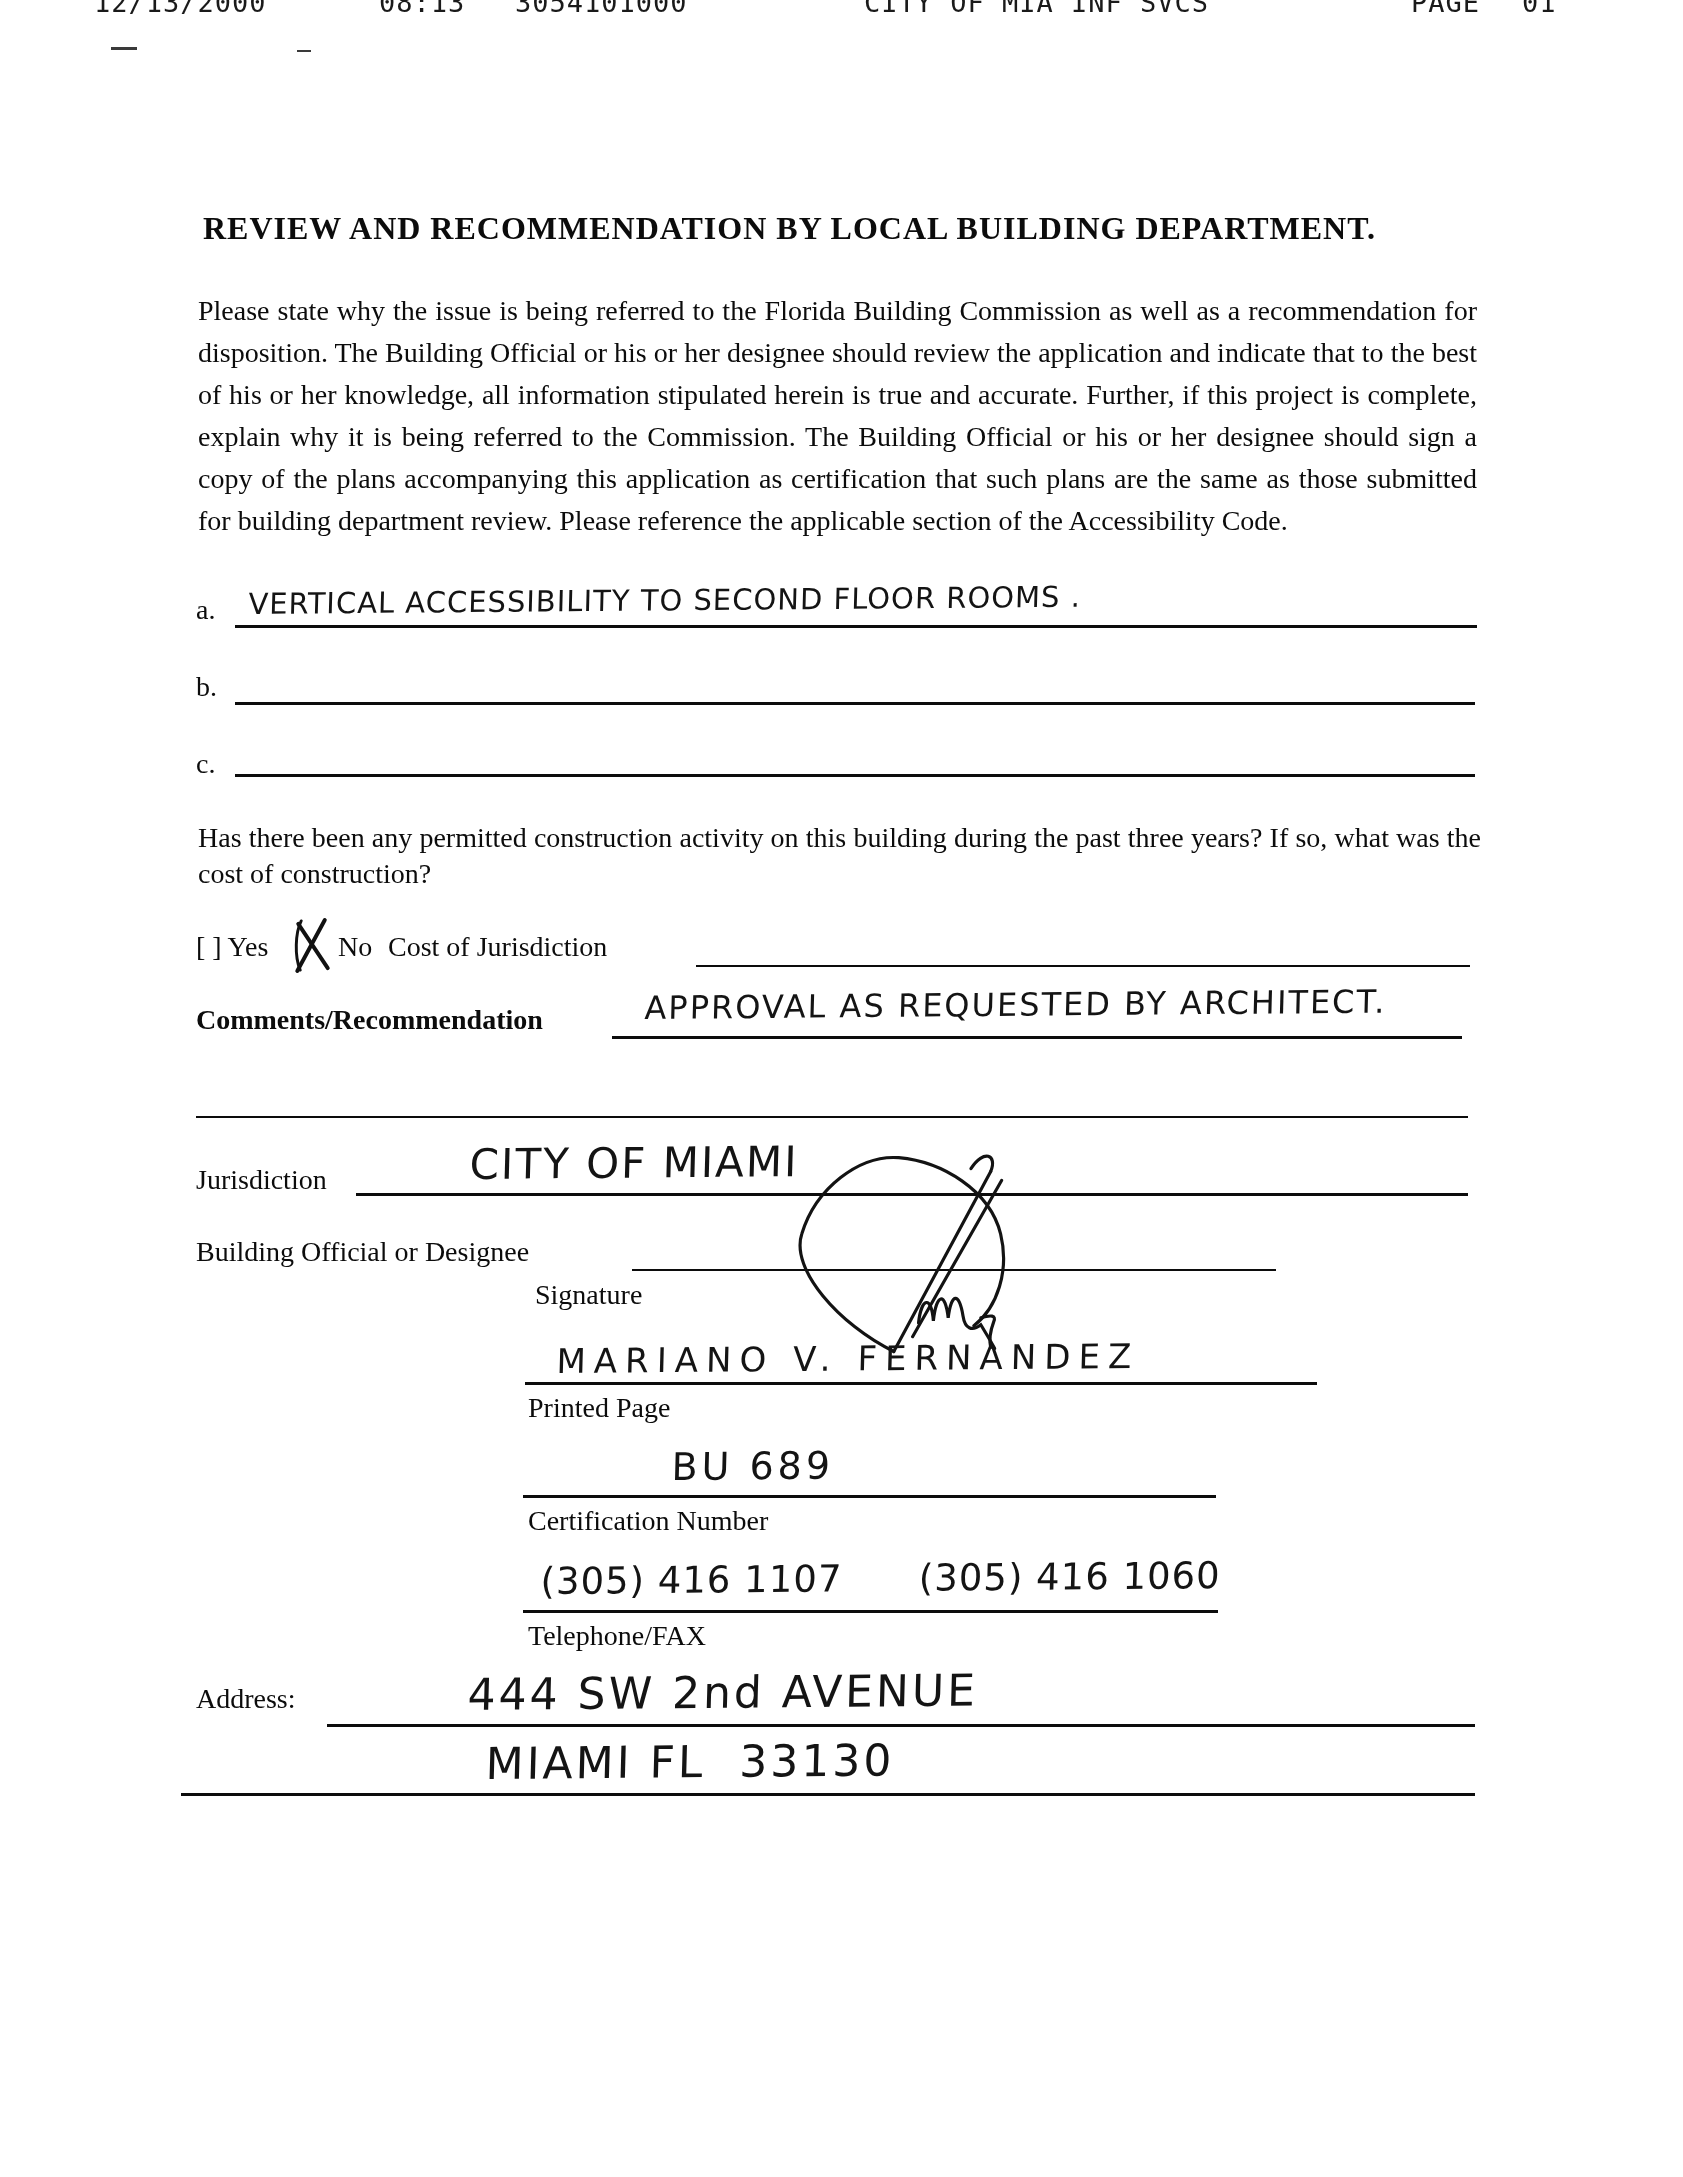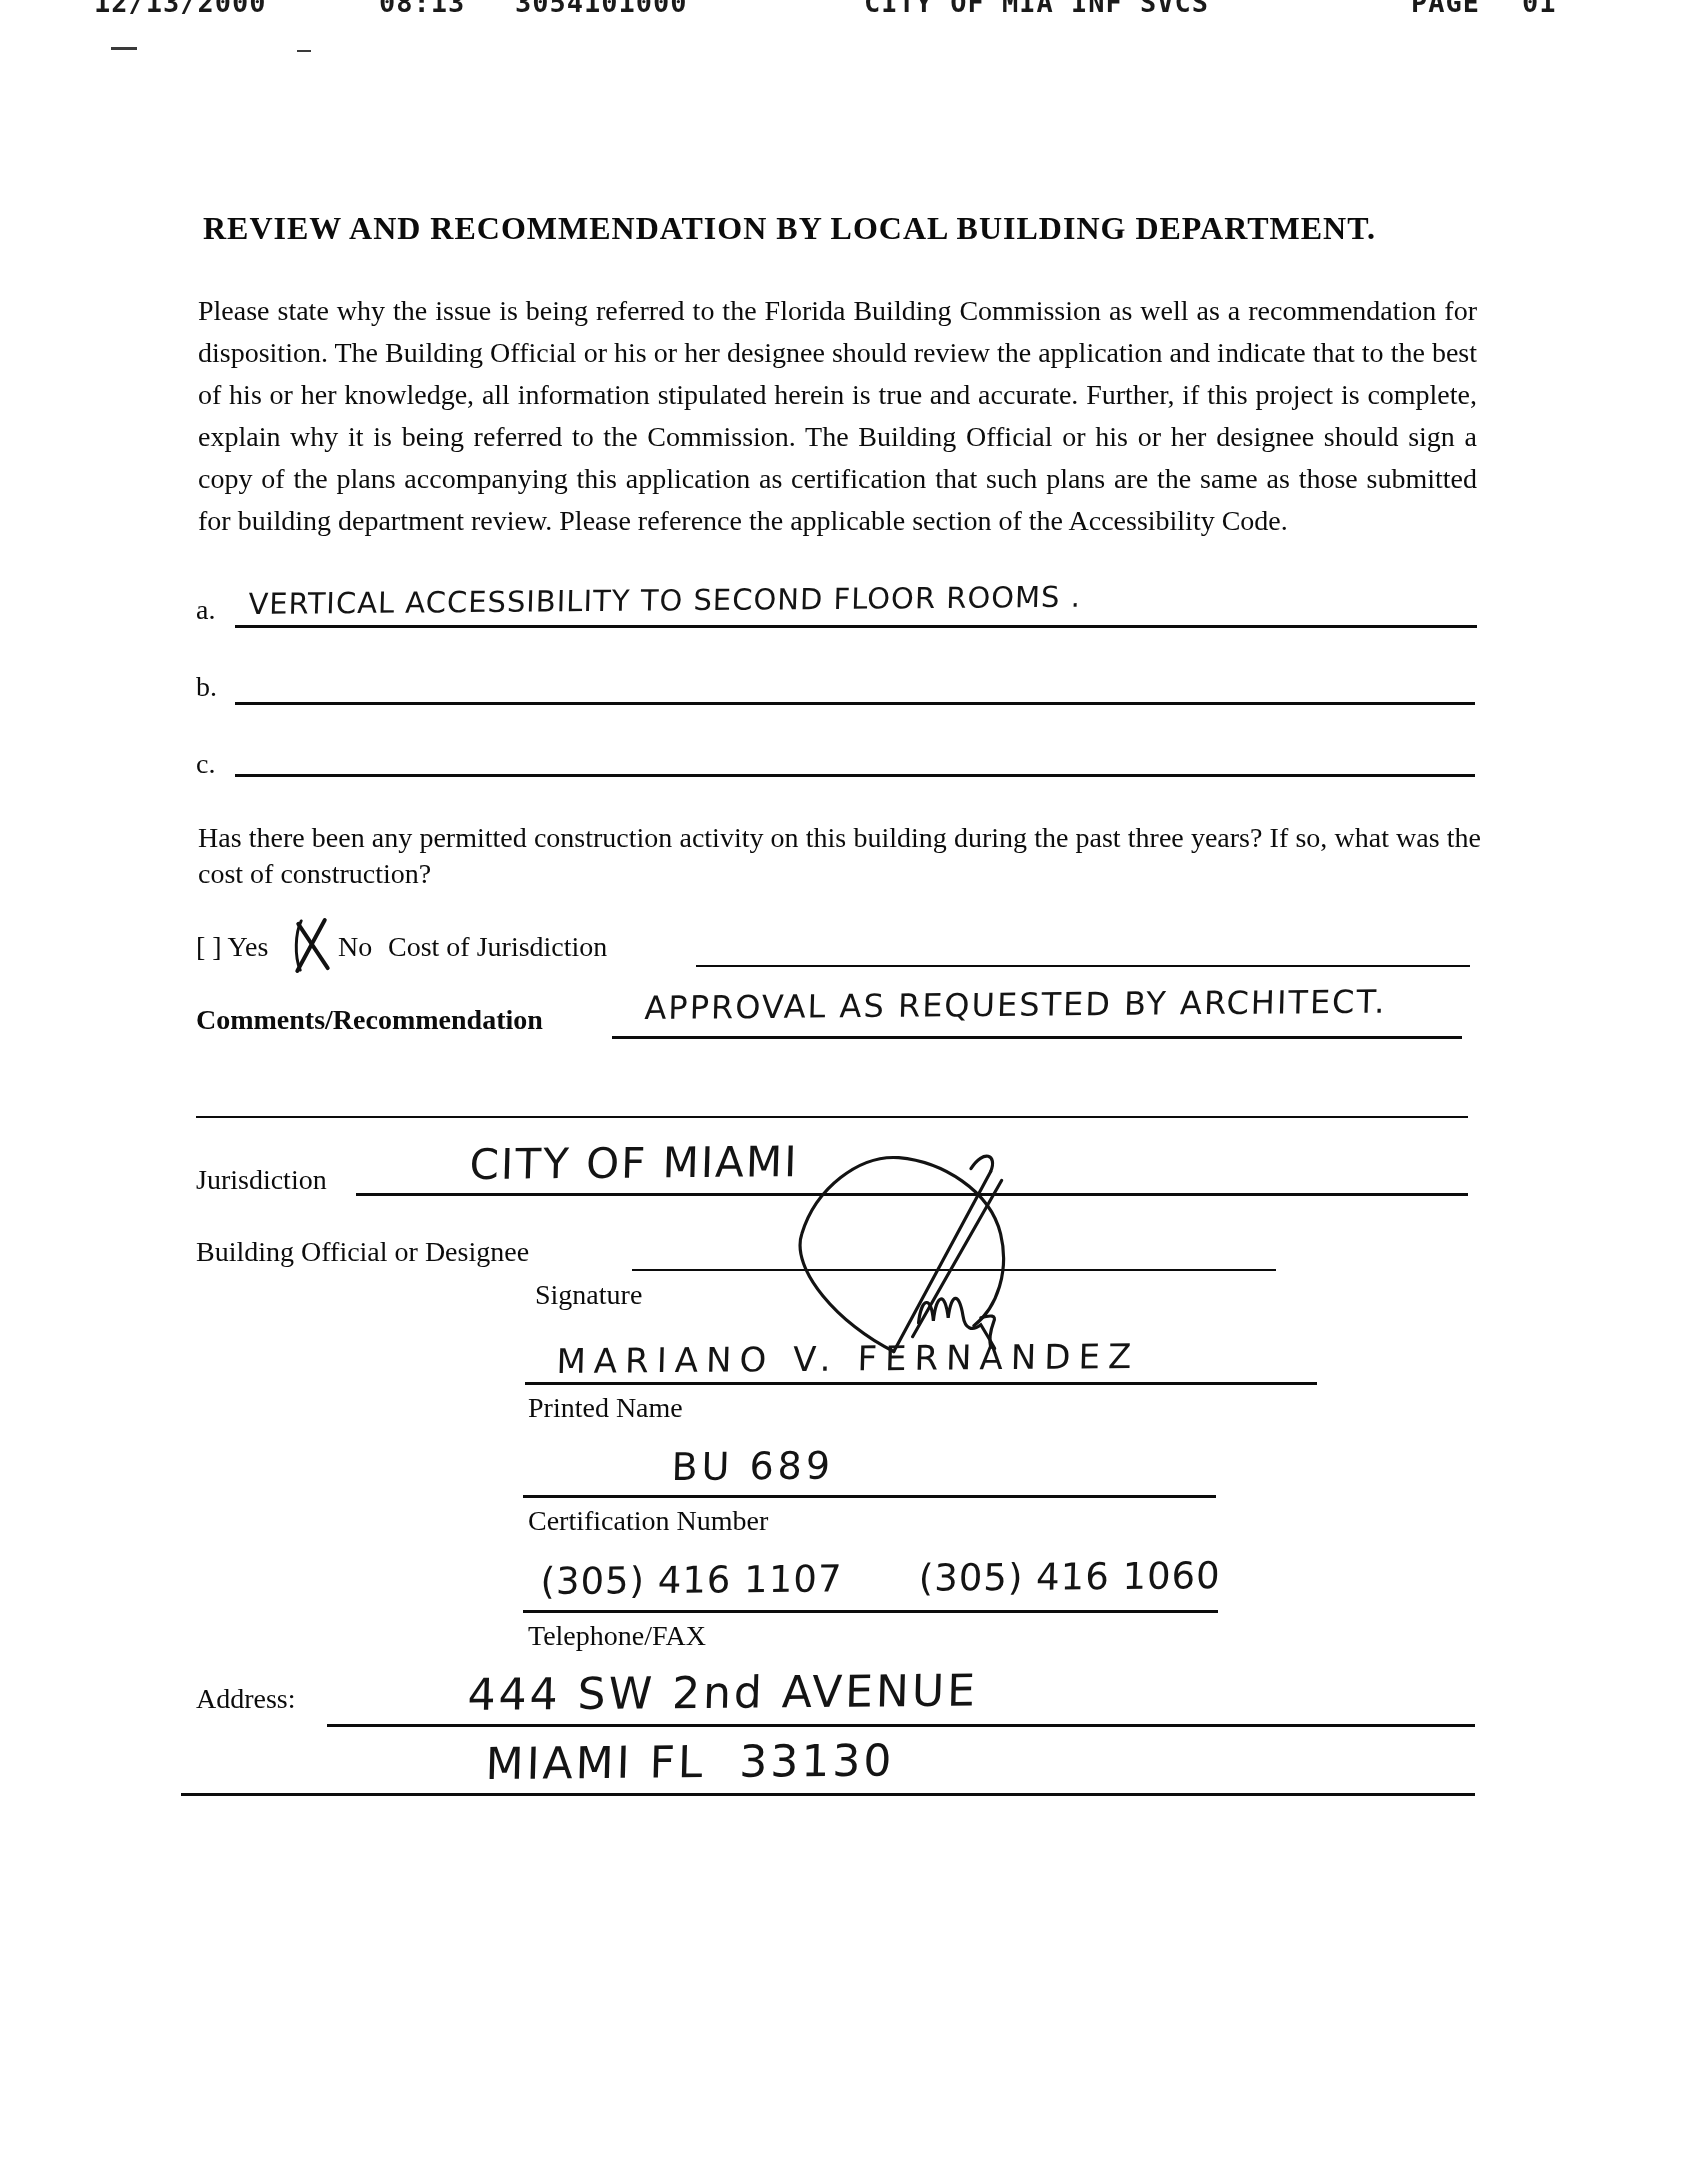--- a/index.html
+++ b/index.html
@@ -8,21 +8,20 @@
     width:1683px;height:2177px;
     background:#ffffff;
     overflow:hidden;
     font-family:"Liberation Serif", serif;
     color:#0c0c0c;
   }
   
   .fax-header{
     position:absolute;left:0;top:0;width:1683px;height:40px;
     overflow:hidden;
-    font-weight:bold;
   }
   .fax-header span{
     position:absolute;top:-13px;
     font-family:"DejaVu Sans Mono", monospace;
     font-size:27px;letter-spacing:1px;color:#1a1a1a;
     white-space:pre;
   }
   .speck{position:absolute;background:#3a3a3a;}
   
   .label{position:absolute;font-size:28px;white-space:pre;}
@@ -123,21 +122,21 @@
       <path d="M133,225 L231,43"></path>
       <path d="M231,43 C238,26 224,20 211,40"></path>
       <path d="M152,210 L242,52"></path>
       <path d="M158,196 c3,-26 13,-28 15,-2 c3,-28 12,-30 15,-3 c3,-25 11,-27 15,-2 c2,13 9,16 18,9 c6,10 11,18 14,24"></path>
       <path d="M221,191 c10,-3 16,-3 13,4 c-3,8 -5,17 -3,26"></path>
     </g>
   </svg>
 
   <div class="hand hand-name" style="left:556px;top:1341px">MARIANO V. FERNANDEZ</div>
   <div class="rule" style="left:525px;top:1382px;width:792px"></div>
-  <div class="label" style="left:528px;top:1392px">Printed Name</div>
+  <div class="label" style="left:528px;top:1392px">Printed Page</div>
 
   <div class="hand hand-cert" style="left:671px;top:1445px">BU 689</div>
   <div class="rule" style="left:523px;top:1495px;width:693px"></div>
   <div class="label" style="left:528px;top:1505px">Certification Number</div>
 
   <div class="hand hand-phone" style="left:540px;top:1560px">(305) 416 1107      (305) 416 1060</div>
   <div class="rule" style="left:523px;top:1610px;width:695px"></div>
   <div class="label" style="left:528px;top:1620px">Telephone/FAX</div>
 
   <div class="label" style="left:196px;top:1683px">Address:</div>

